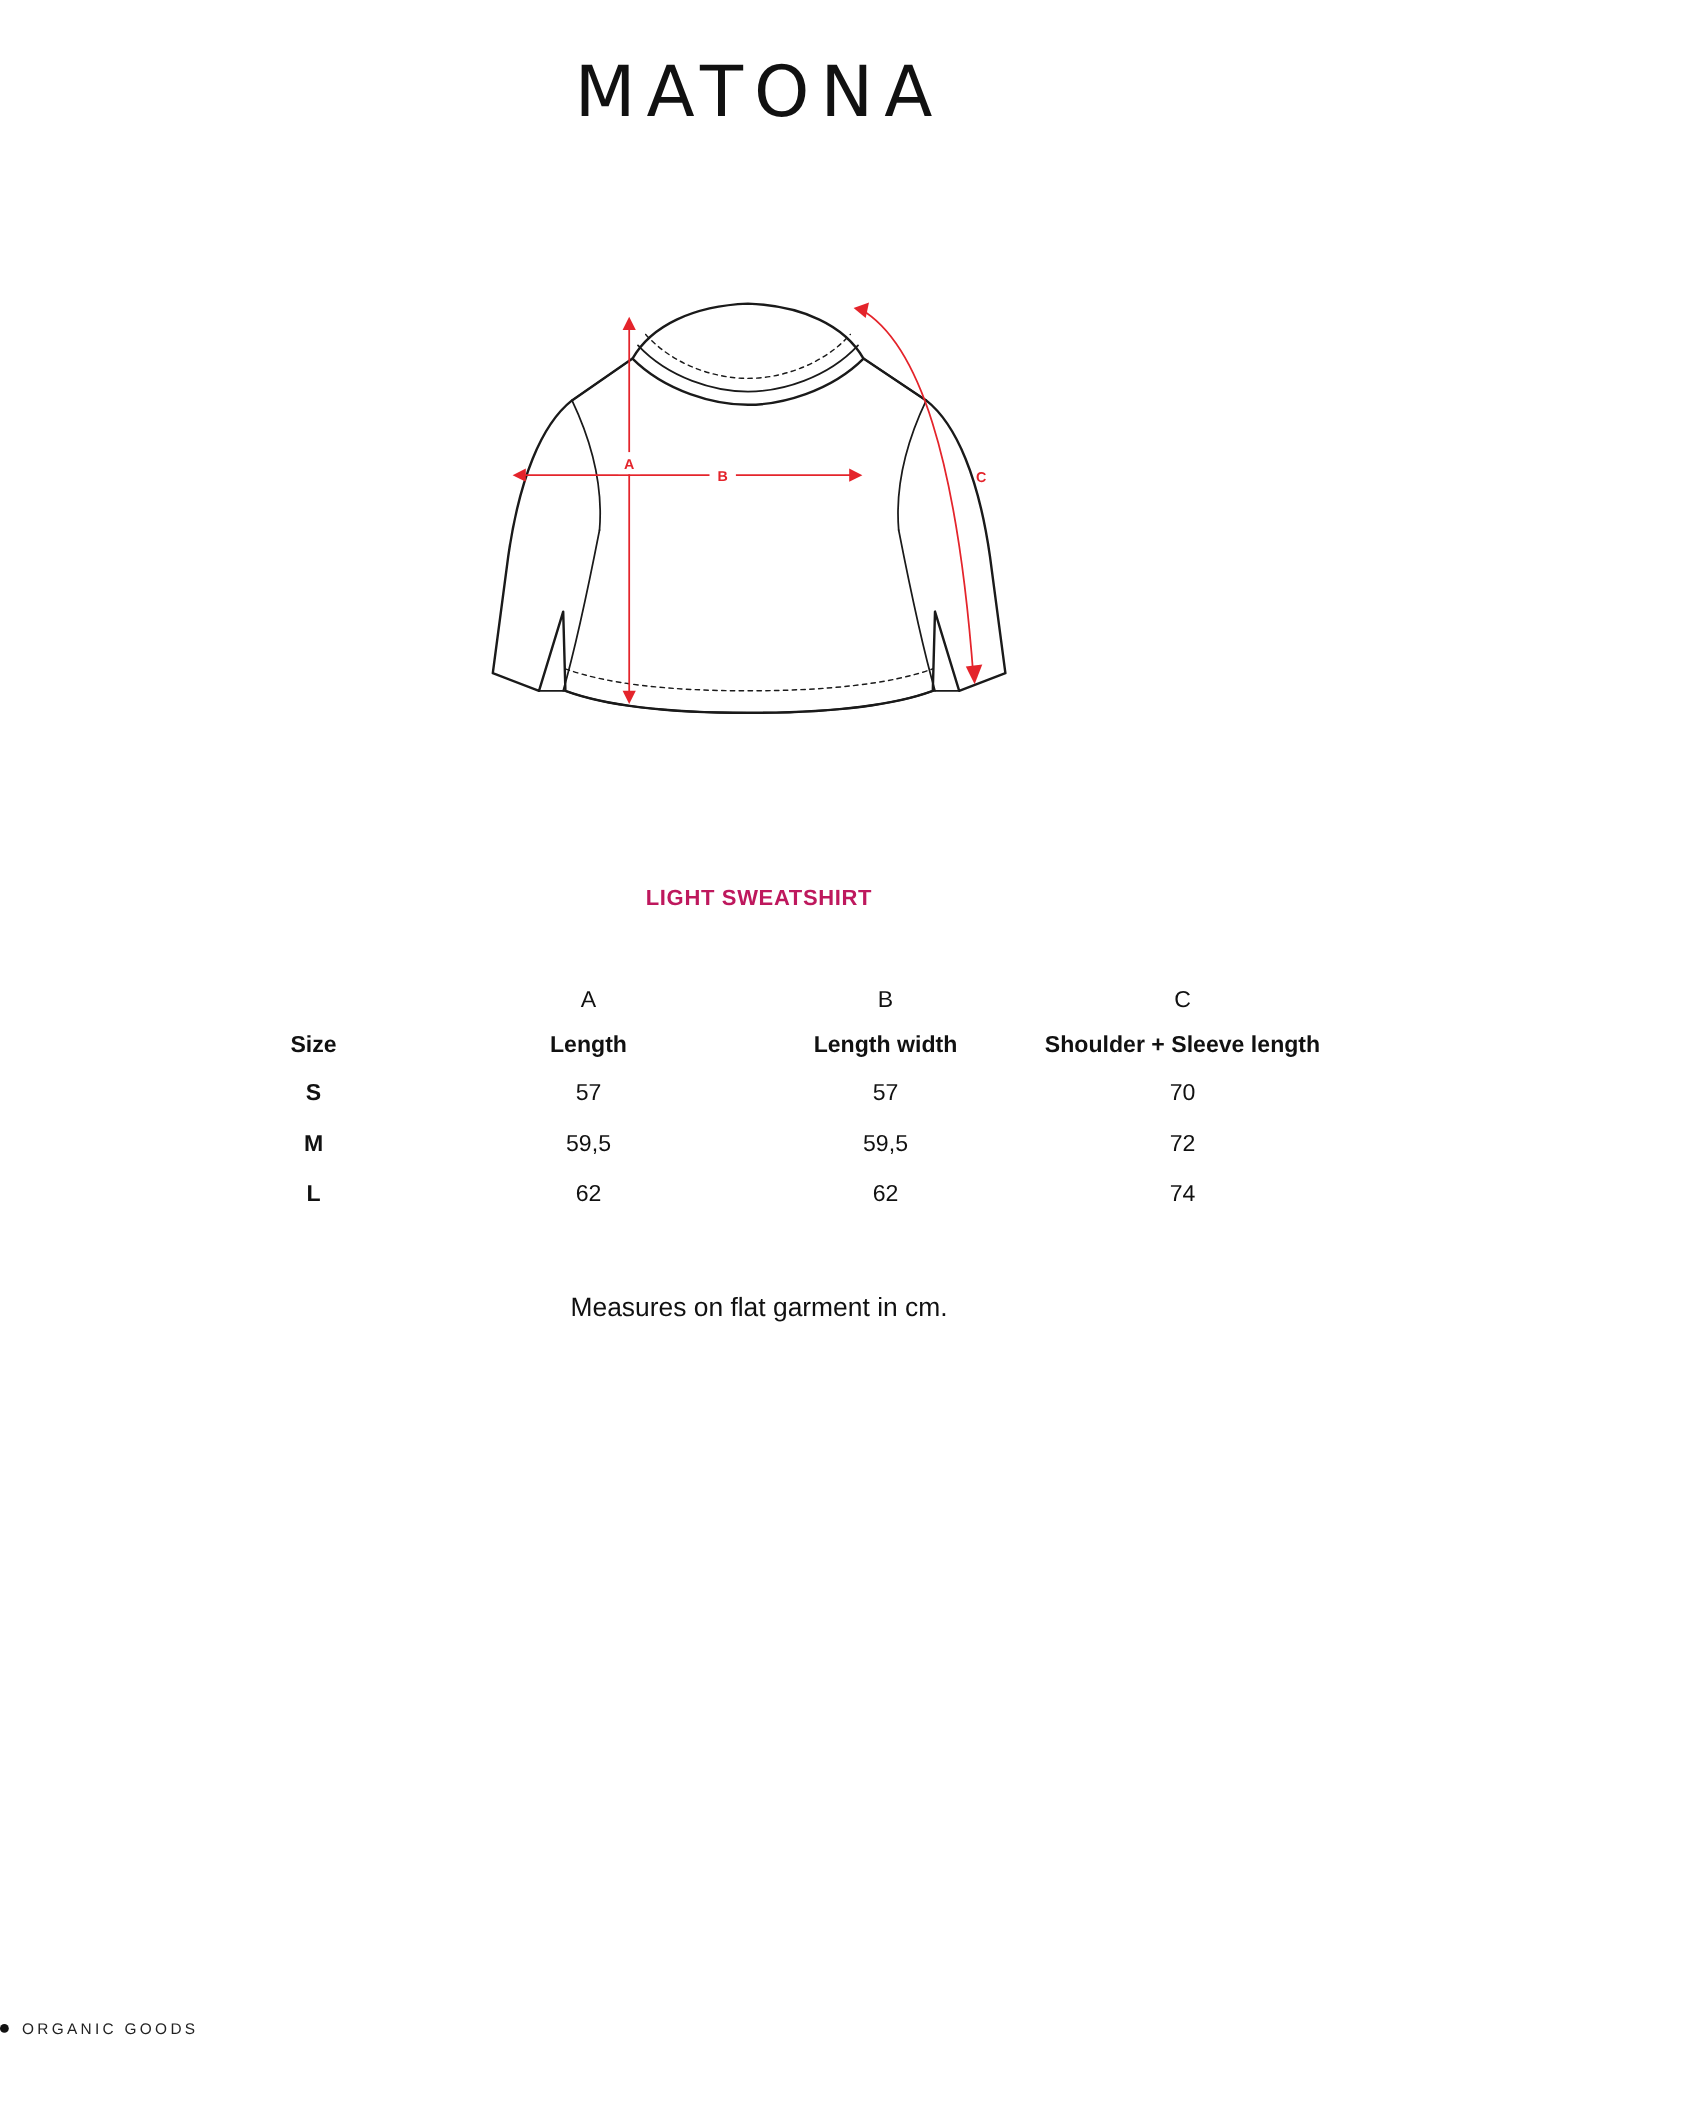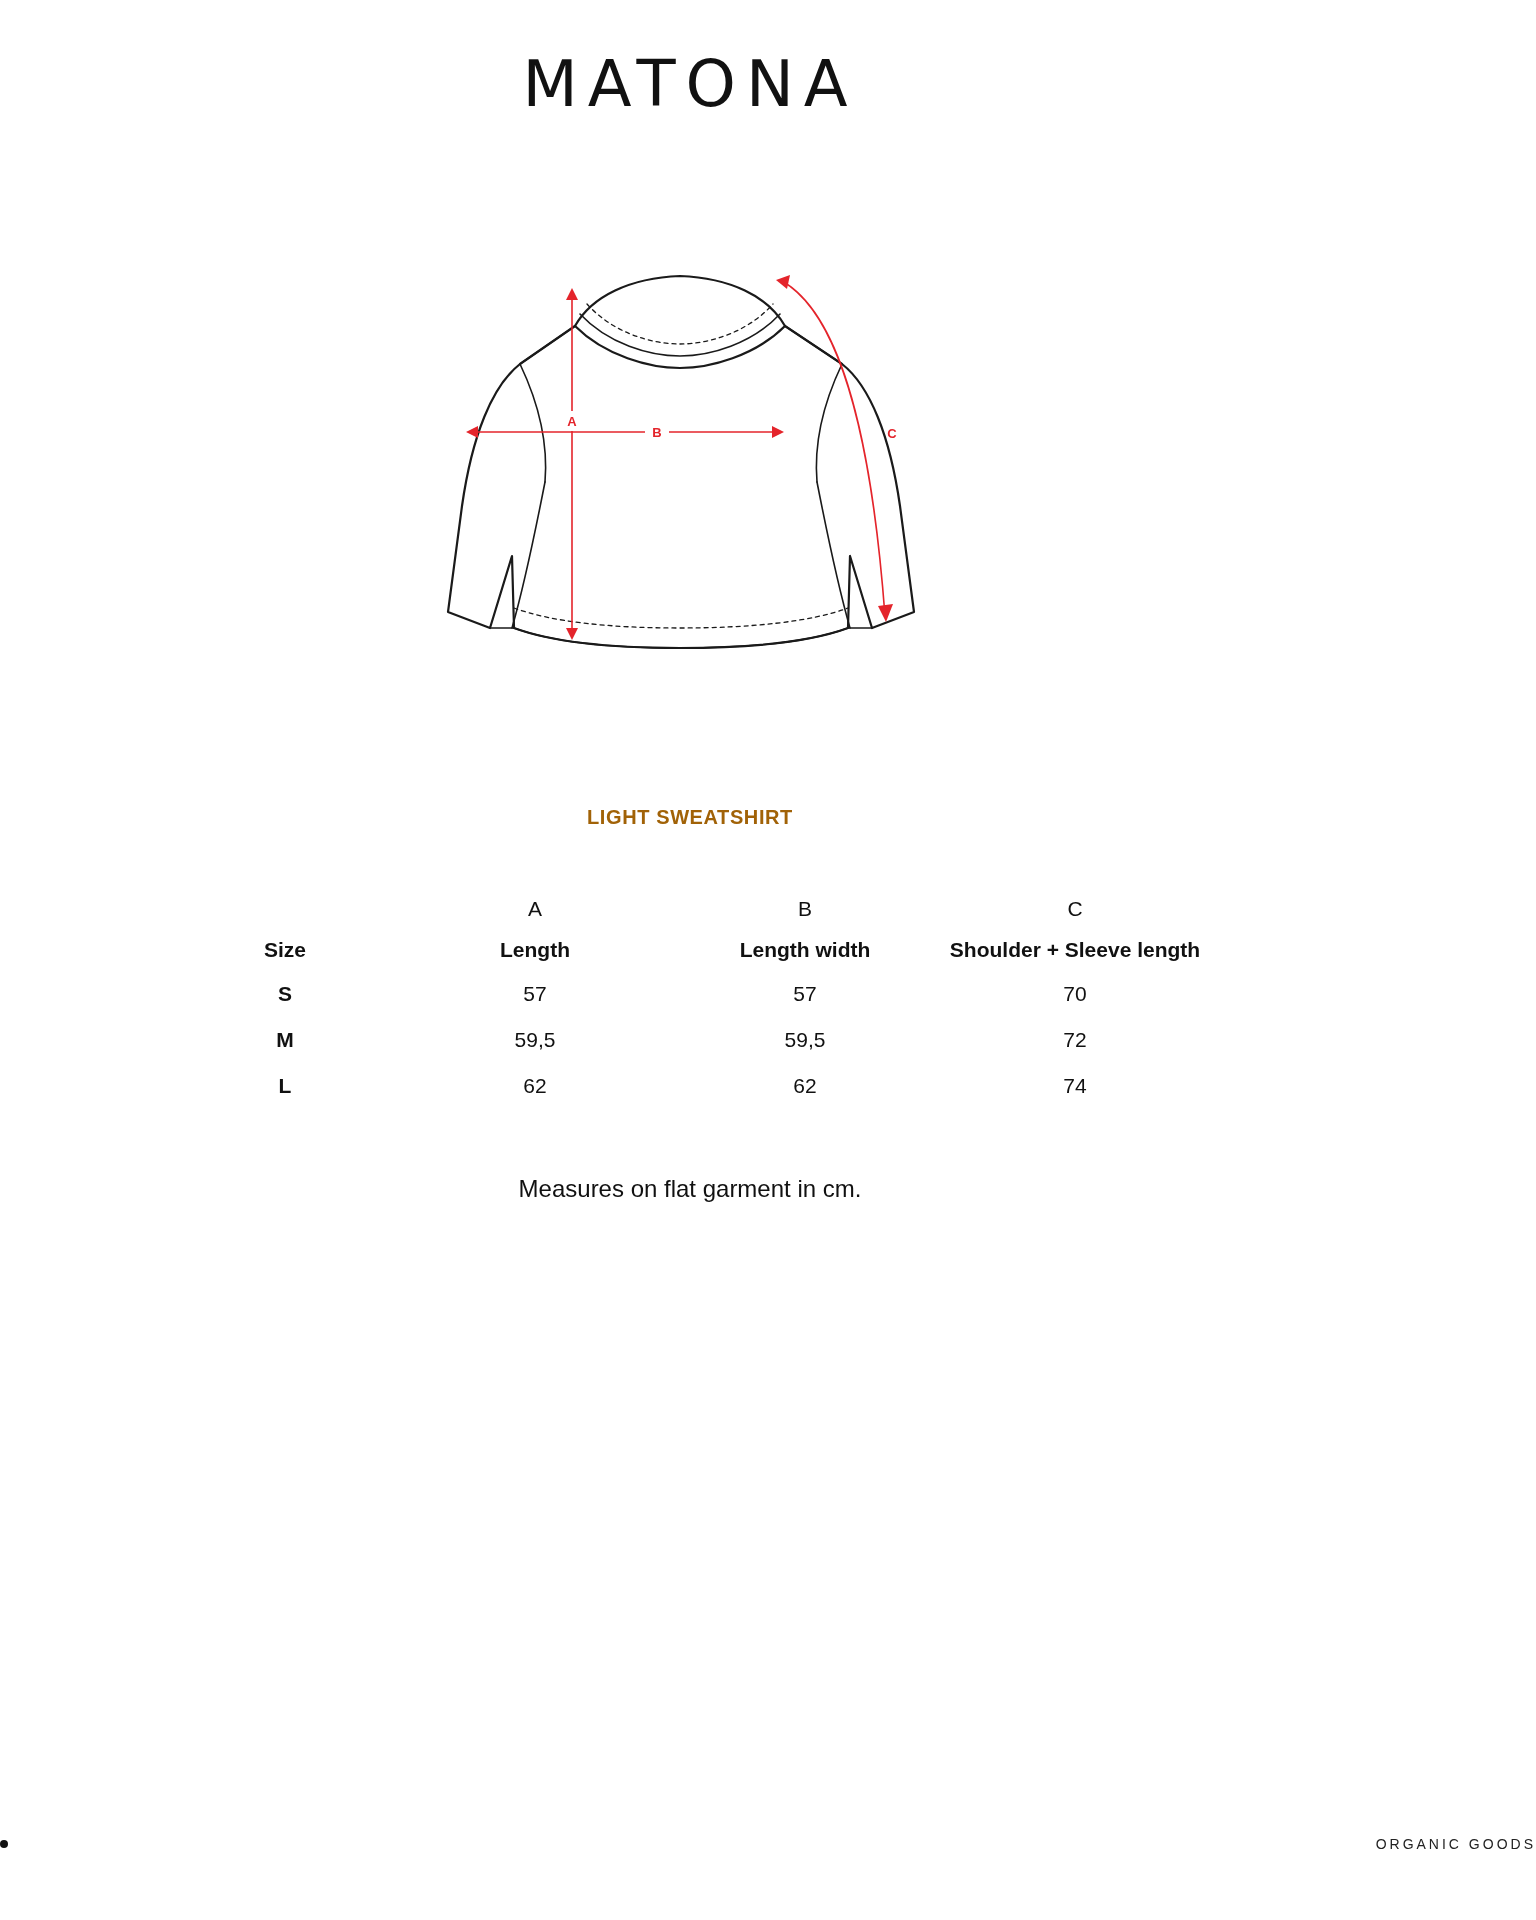--- a/index.html
+++ b/index.html
@@ -46,21 +46,21 @@
     justify-content: center;
     align-items: flex-start;
   }
 
   
   .product-title {
     margin-top: 120px;
     font-size: 20px;
     font-weight: bold;
     letter-spacing: 0.6px;
-    color: #a16207;
+    color: #be185d;
     text-align: center;
   }
 
   
   .size-table {
     margin-top: 60px;
     border-collapse: collapse;
     width: 1040px;
     table-layout: fixed;
   }
@@ -105,21 +105,21 @@
     text-align: center;
   }
 
   
   .footer {
     position: absolute;
     bottom: 68px;
     left: 0;
     width: 1536px;
     display: flex;
-    justify-content: space-between;
+    justify-content: flex-start;
     align-items: center;
     gap: 12px;
   }
   .footer .dot {
     width: 8px;
     height: 8px;
     background: #111111;
     border-radius: 50%;
     display: inline-block;
   }

